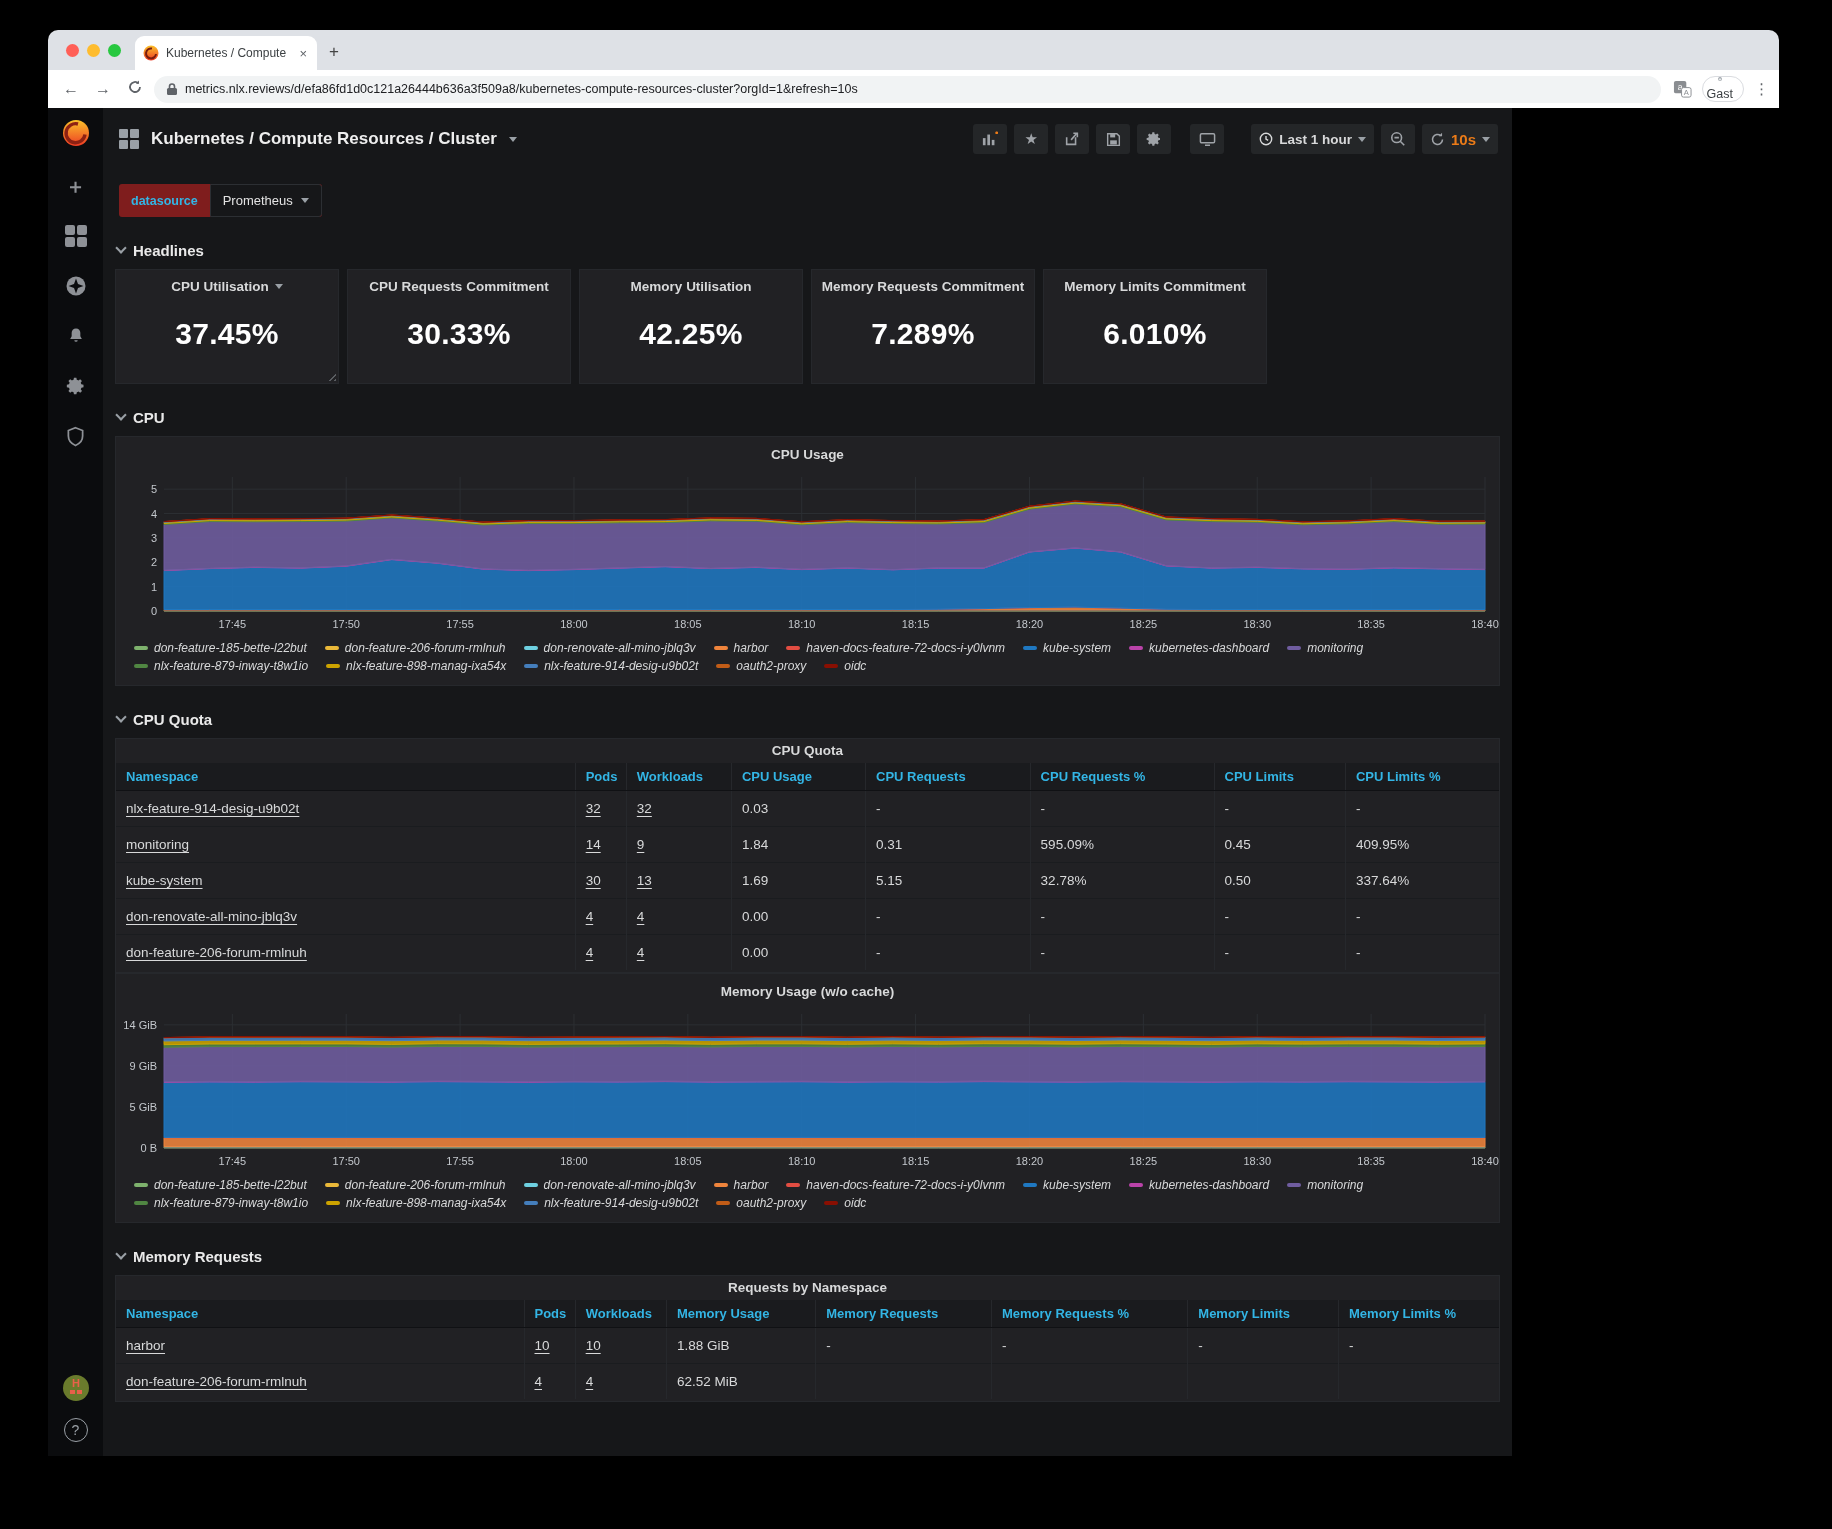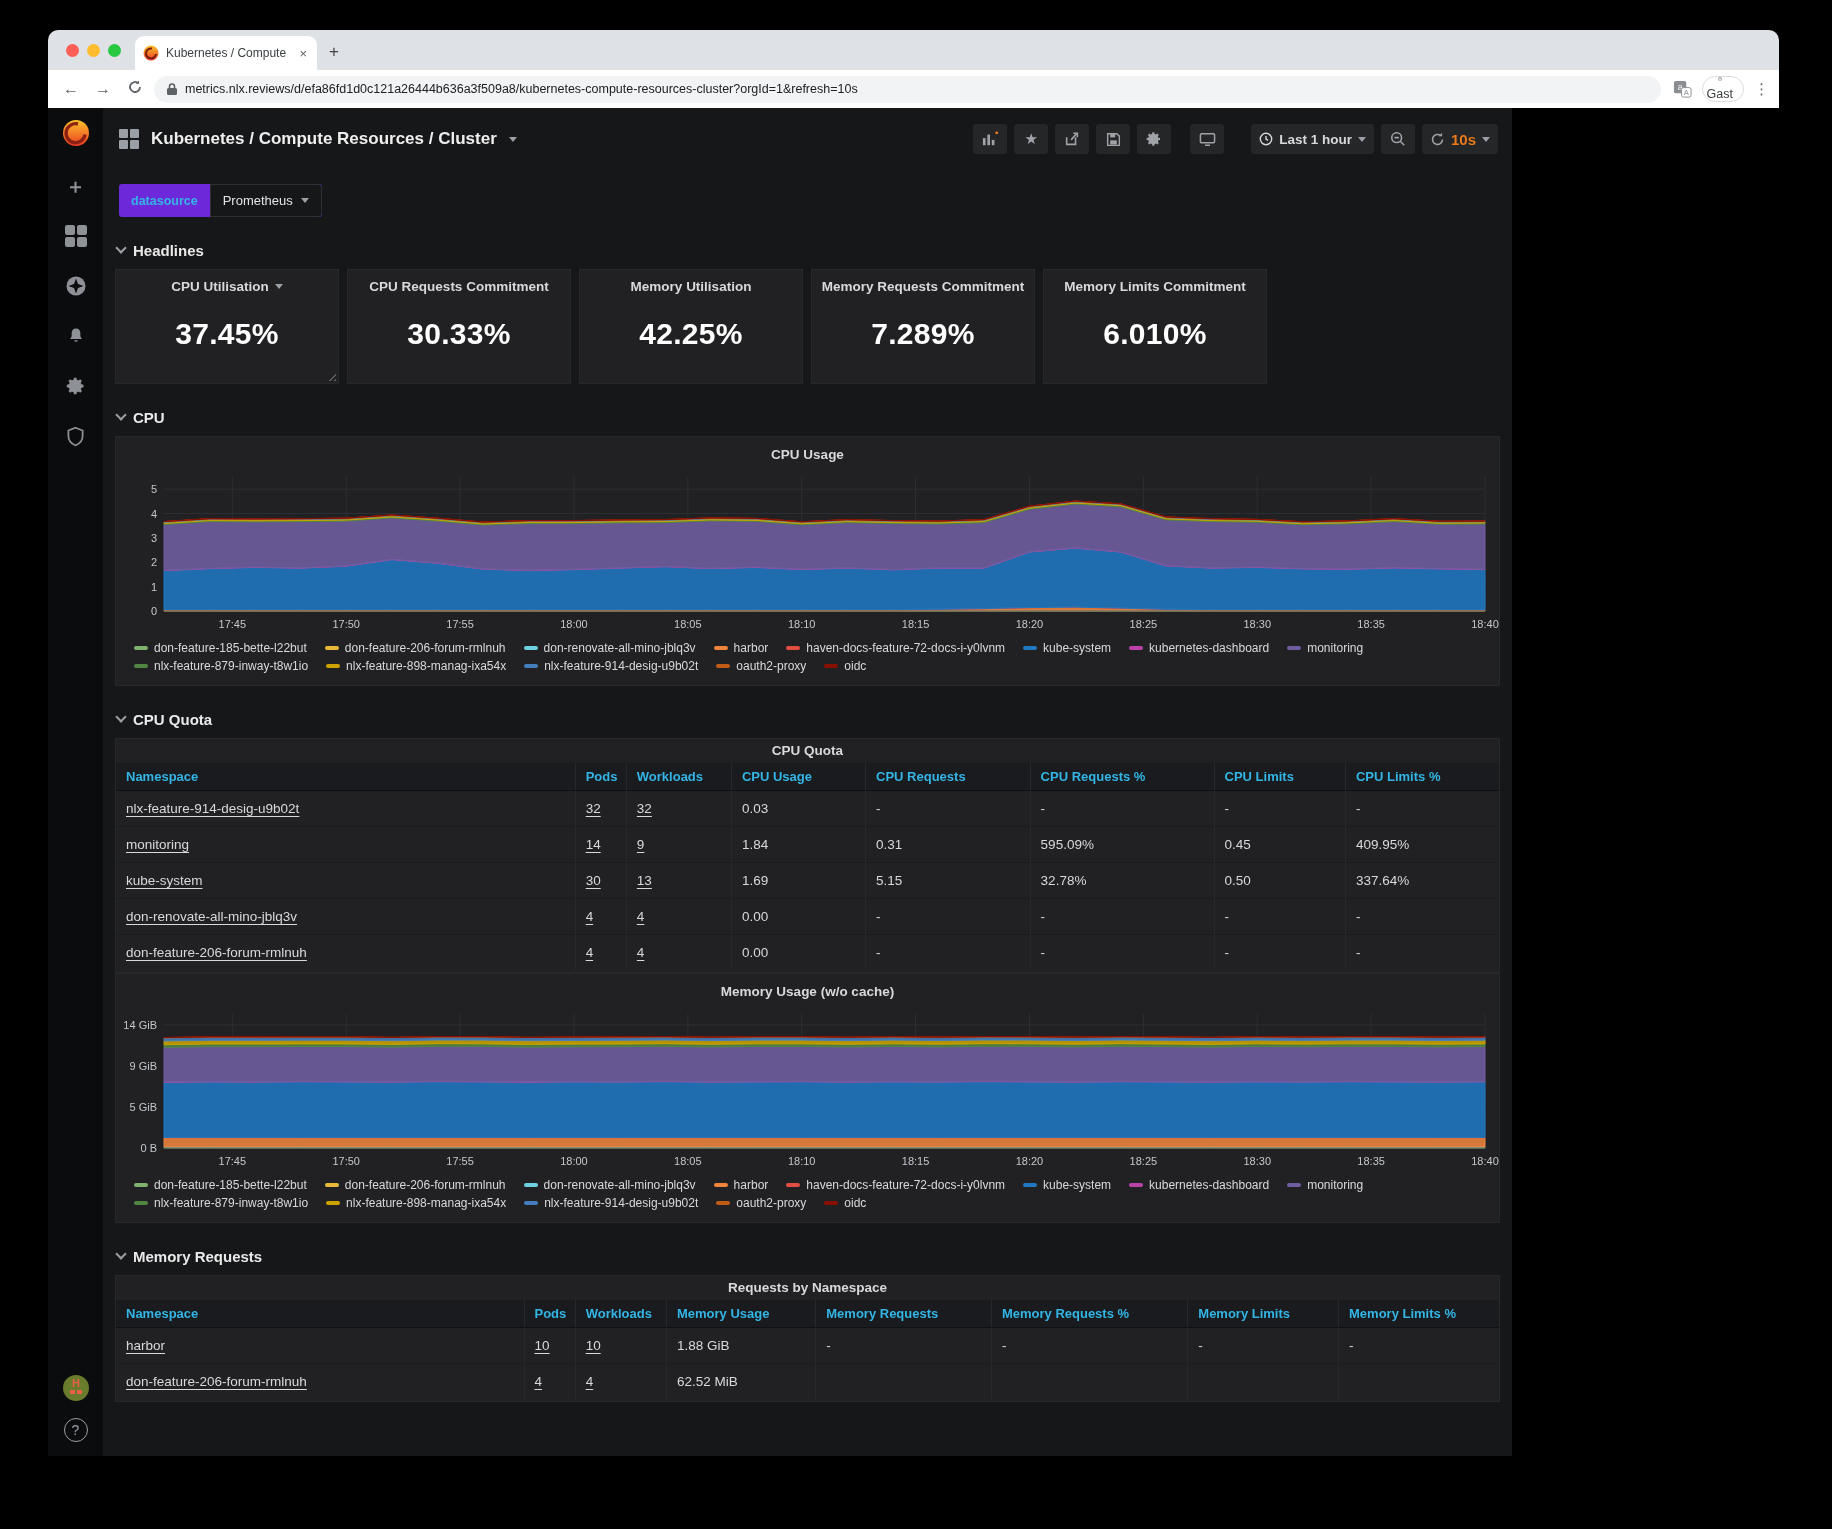--- a/index.html
+++ b/index.html
@@ -54,21 +54,21 @@
     border-top:5px solid #9aa0a6; display:inline-block; }
   .nb-right { margin-left:auto; display:flex; align-items:center; gap:7px; }
   .nb-btn { height:30px; min-width:34px; background:#242628; border-radius:3px; display:flex;
     align-items:center; justify-content:center; color:#9fa3a8; font-size:15px; padding:0 8px; gap:6px; }
   .nb-btn svg { display:block; }
   .tv-gap { margin-left:12px; }
   .time-gap { margin-left:20px; color:#d8d9da; font-size:13.5px; font-weight:600; }
   .orange { color:#eb7b18; font-weight:700; }
 
   .submenu { padding:14px 16px 0; }
-  .ds-chip { display:inline-flex; align-items:center; background:#6d28d9; border-radius:3px; overflow:hidden; }
+  .ds-chip { display:inline-flex; align-items:center; background:#7f1d1d; border-radius:3px; overflow:hidden; }
   .ds-label { color:#33b5e5; font-size:12.5px; font-weight:700; padding:9px 12px; }
   .ds-value { background:#161719; border:1px solid #2c2f33; color:#e3e3e3; font-size:13px;
     padding:8px 12px; display:flex; align-items:center; gap:8px; border-radius:0 3px 3px 0; }
 
   .dash { padding:0 12px; flex:1; min-height:0; }
   .section-h { display:flex; align-items:center; gap:8px; margin:22px 2px 8px; height:22px; }
   .section-h .chev { width:8px; height:8px; border-left:2px solid #9aa0a6; border-bottom:2px solid #9aa0a6;
     transform:rotate(-45deg); margin-top:-4px; }
   .section-h span.txt { color:#e9e9e9; font-size:15px; font-weight:700; }
 
@@ -76,21 +76,21 @@
   .panel { background:#212124; border:1px solid #26282c; }
   .stat { width:224px; height:115px; position:relative; display:flex; flex-direction:column; align-items:center; }
   .stat .ttl { margin-top:9px; color:#d8d9da; font-size:13.5px; font-weight:700; display:flex; align-items:center; gap:6px; }
   .stat .val { flex:1; display:flex; align-items:center; color:#fff; font-size:30px; font-weight:700; letter-spacing:.3px; padding-bottom:10px; }
   .resize-h { position:absolute; right:2px; bottom:2px; width:10px; height:10px;
     background:repeating-linear-gradient(135deg, transparent 0 2px, #5a5d61 2px 3.5px); 
     clip-path:polygon(100% 0,100% 100%,0 100%); }
 
   .chart-panel { width:1385px; padding:6px 0 8px; }
   .chart-title { text-align:center; color:#d8d9da; font-size:13.5px; font-weight:700; height:24px; line-height:24px; }
-  .legend { display:flex; flex-wrap:wrap; column-gap:18px; row-gap:4px; padding:2px 18px 4px; }
+  .legend { display:flex; flex-wrap:wrap; column-gap:18px; row-gap:4px; padding:2px 18px 4px;font-style:italic; }
   .lg-item { display:flex; align-items:center; gap:6px; color:#d8d9da; font-size:12px; }
   .lg-dash { width:14px; height:4px; border-radius:2px; display:inline-block; }
   .grid-line { stroke:#2c2f33; stroke-width:1; }
   .axis-line { stroke:#55585c; stroke-width:1; }
   .ytick { fill:#c3c7cc; font-size:11px; text-anchor:end; }
   .xtick { fill:#c3c7cc; font-size:11px; text-anchor:middle; }
 
   .table-panel { width:1385px; padding-bottom:2px; }
   table { width:100%; border-collapse:collapse; table-layout:fixed; }
   th { color:#33b5e5; font-size:13px; font-weight:700; text-align:left; padding:6px 10px;

